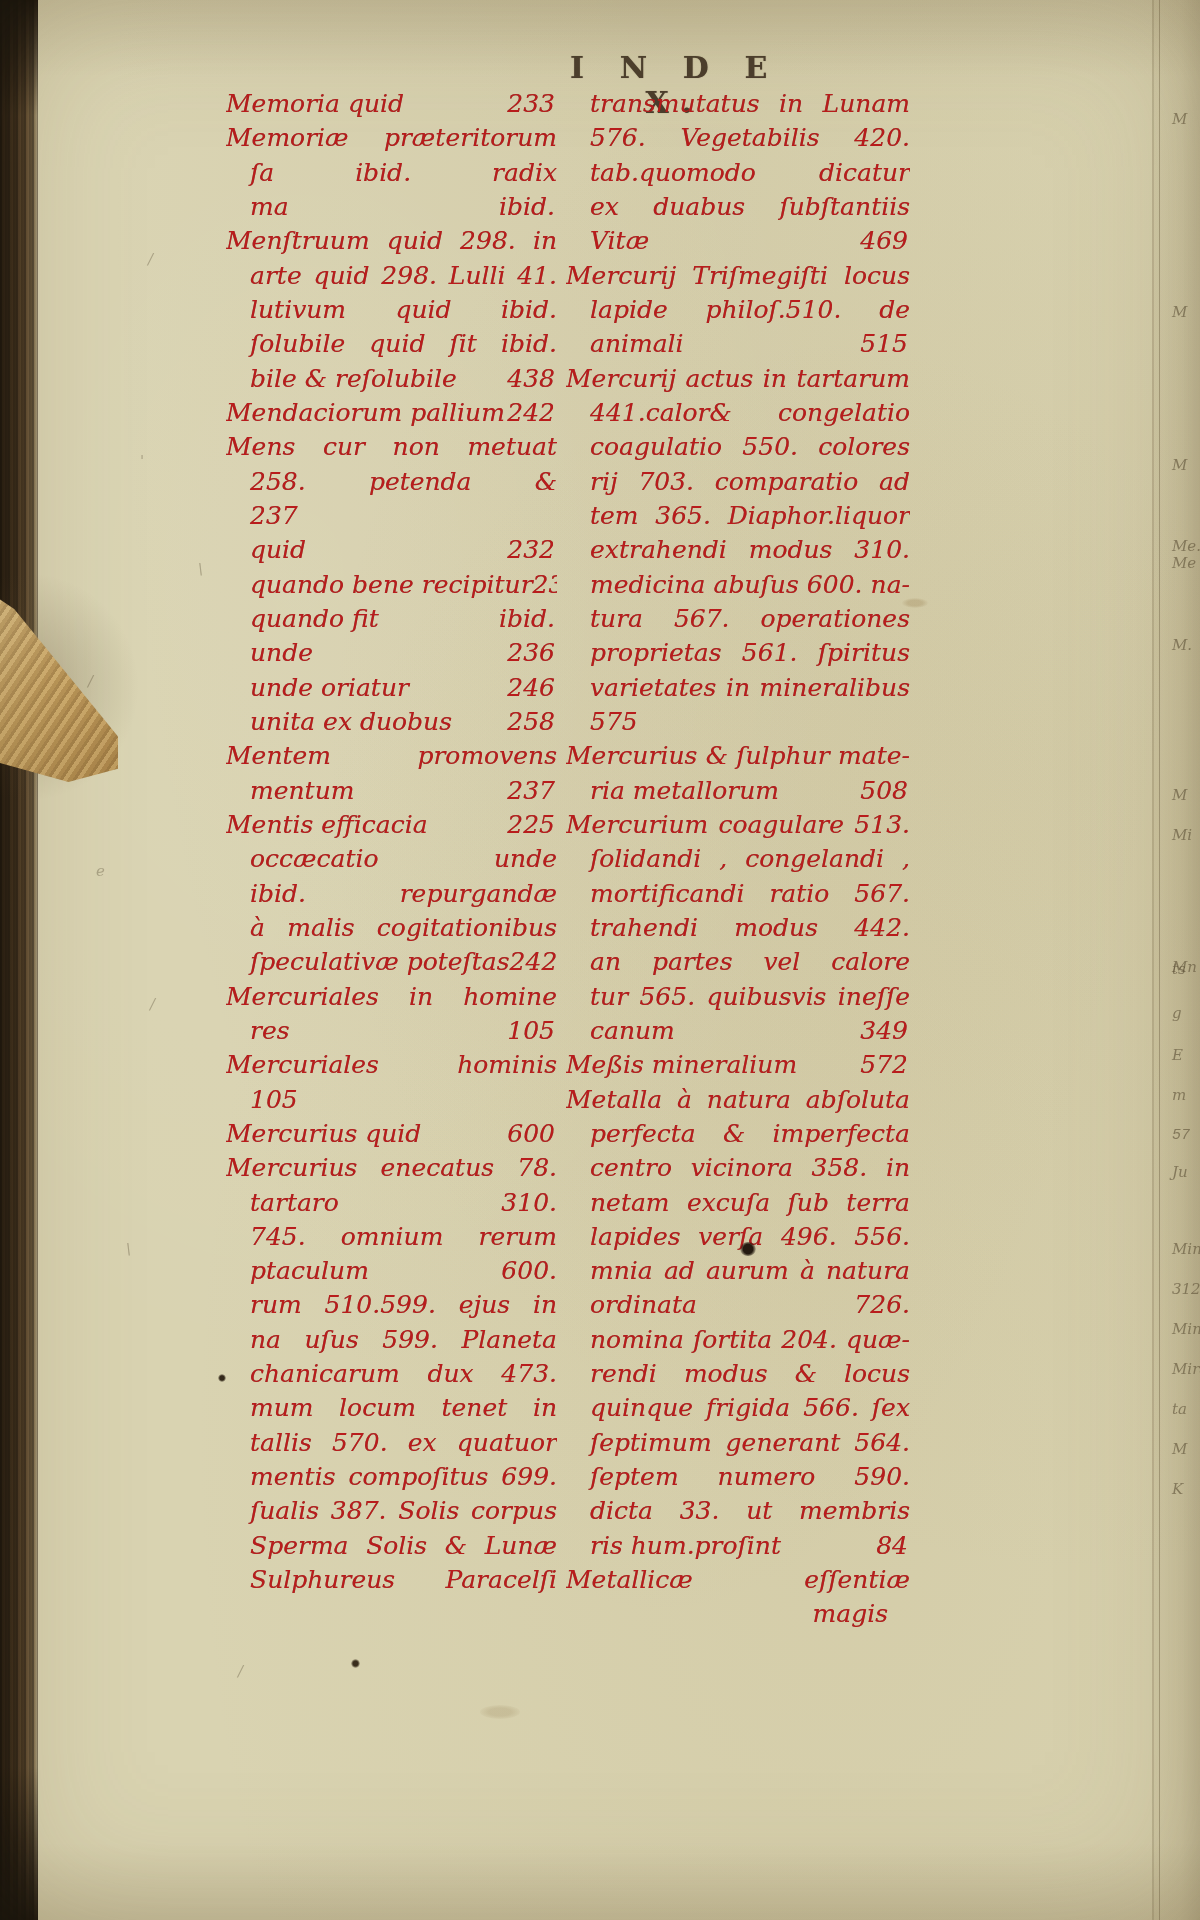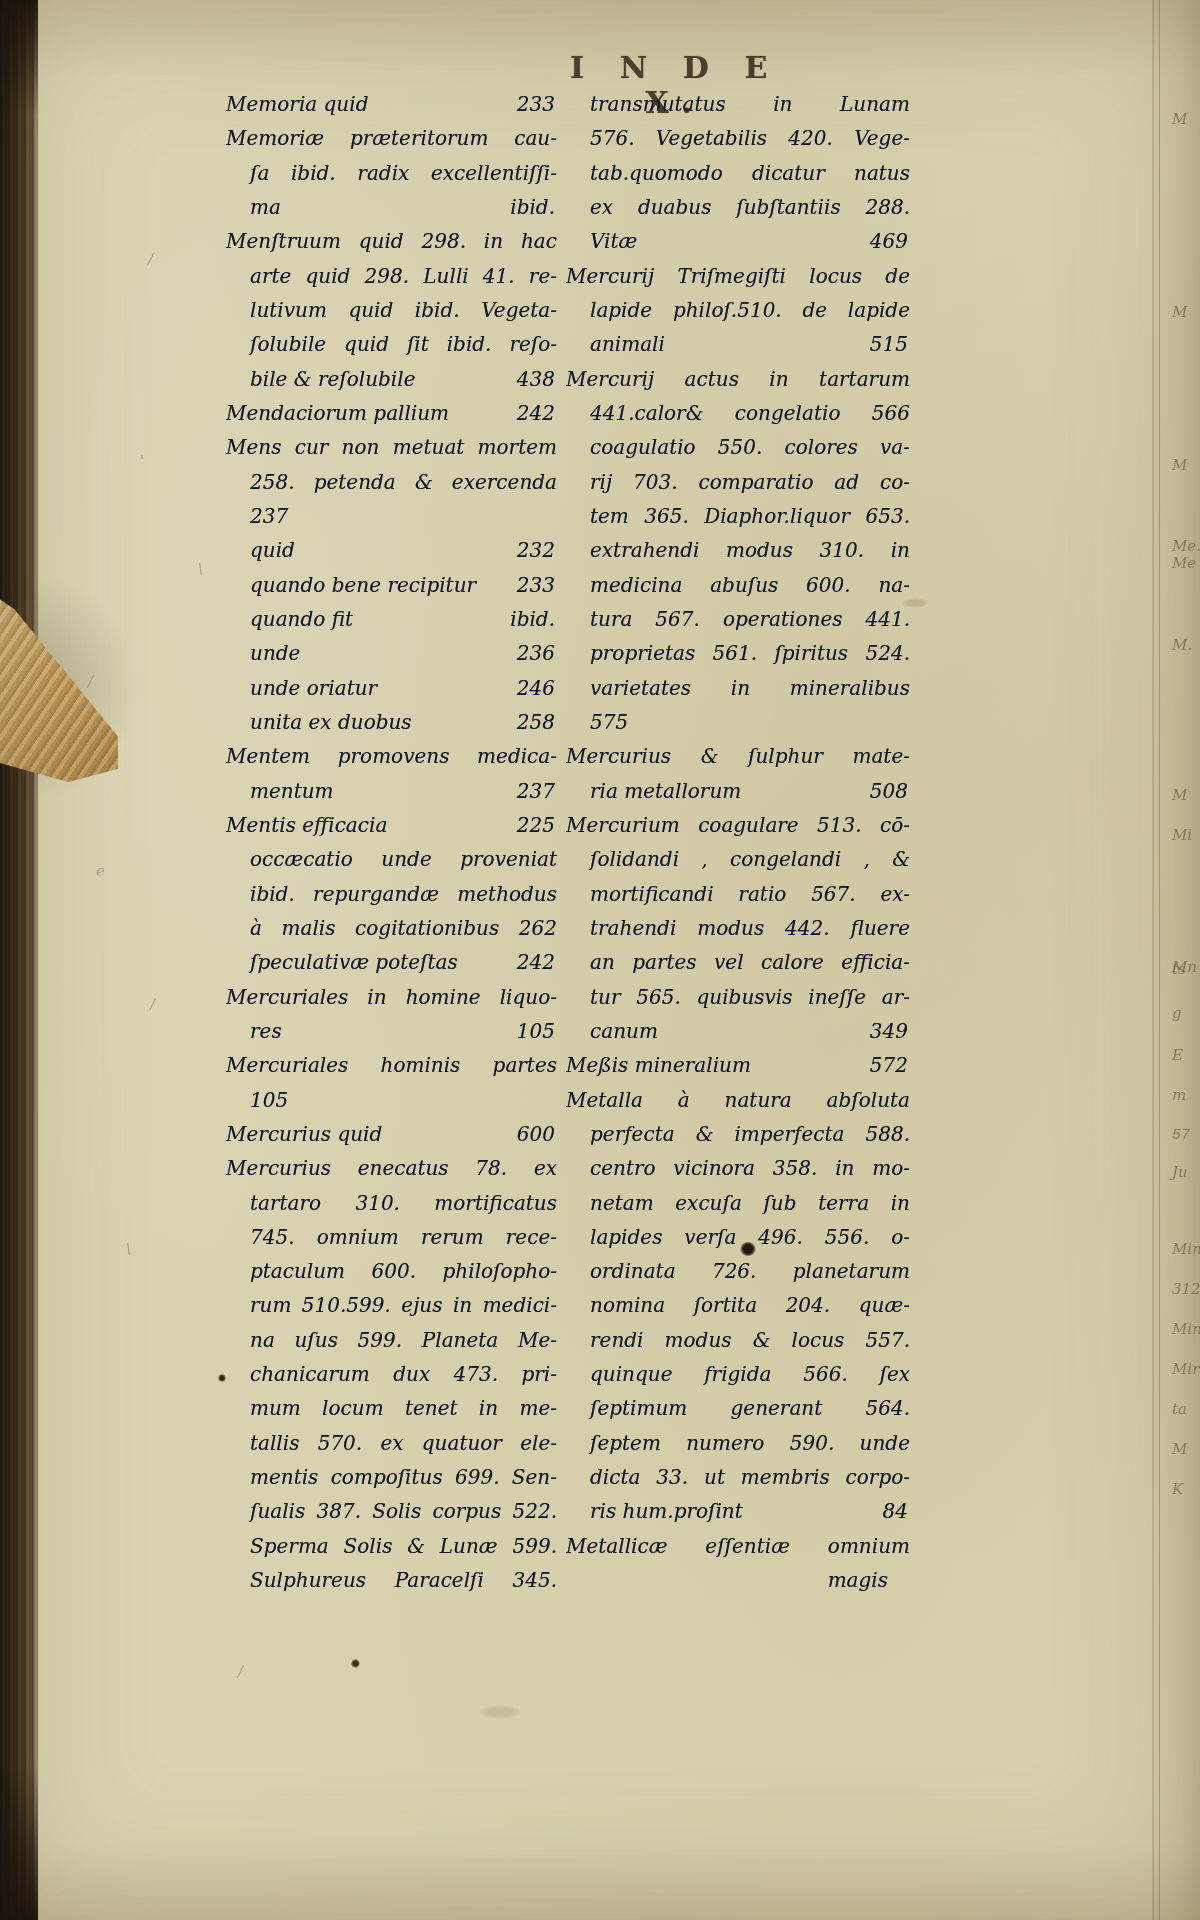--- a/index.html
+++ b/index.html
@@ -59,22 +59,22 @@
     text-align:center;
     font-size:30px; font-weight:bold;
     letter-spacing:0.42em;
     color:#4a3d2c;
     text-shadow:0 0 1px rgba(74,61,44,0.5);
   }
 
   .col {
     position:absolute; top:87px;
     font-style:italic;
-    font-size:20px;
-    color:#0f172a;
+    font-size:25px;
+    color:#b91c1c;
     text-shadow:0 0 0.6px rgba(62,52,41,0.55);
   }
   .col.left  { left:226px; width:331px; }
   .col.right { left:566px; width:344px; }
 
   .ln { height:34.33px; line-height:34.33px; overflow:hidden; white-space:nowrap; }
   .ln.ind { padding-left:24px; }
   .ln.fill { white-space:normal; text-align:justify; text-align-last:justify; }
   .ln.numline { display:flex; justify-content:space-between; }
   .ln.numline .num { padding-right:2px; }
@@ -246,20 +246,21 @@
     </div>
     <div class="ln numline">
       <span class="txt">Meßis mineralium</span>
       <span class="num">572</span>
     </div>
     <div class="ln fill"><span class="txt">Metalla à natura abſoluta</span></div>
     <div class="ln ind fill"><span class="txt">perfecta &amp; imperfecta 588.</span></div>
     <div class="ln ind fill"><span class="txt">centro vicinora 358. in mo-</span></div>
     <div class="ln ind fill"><span class="txt">netam excuſa ſub terra in</span></div>
     <div class="ln ind fill"><span class="txt">lapides verſa 496. 556. o-</span></div>
+    <div class="ln ind fill"><span class="txt">mnia ad aurum à natura</span></div>
     <div class="ln ind fill"><span class="txt">ordinata 726. planetarum</span></div>
     <div class="ln ind fill"><span class="txt">nomina ſortita 204. quæ-</span></div>
     <div class="ln ind fill"><span class="txt">rendi modus &amp; locus 557.</span></div>
     <div class="ln ind fill"><span class="txt">quinque frigida 566. ſex</span></div>
     <div class="ln ind fill"><span class="txt">ſeptimum generant 564.</span></div>
     <div class="ln ind fill"><span class="txt">ſeptem numero 590. unde</span></div>
     <div class="ln ind fill"><span class="txt">dicta 33. ut membris corpo-</span></div>
     <div class="ln ind numline">
       <span class="txt">ris hum.proſint</span>
       <span class="num">84</span>

